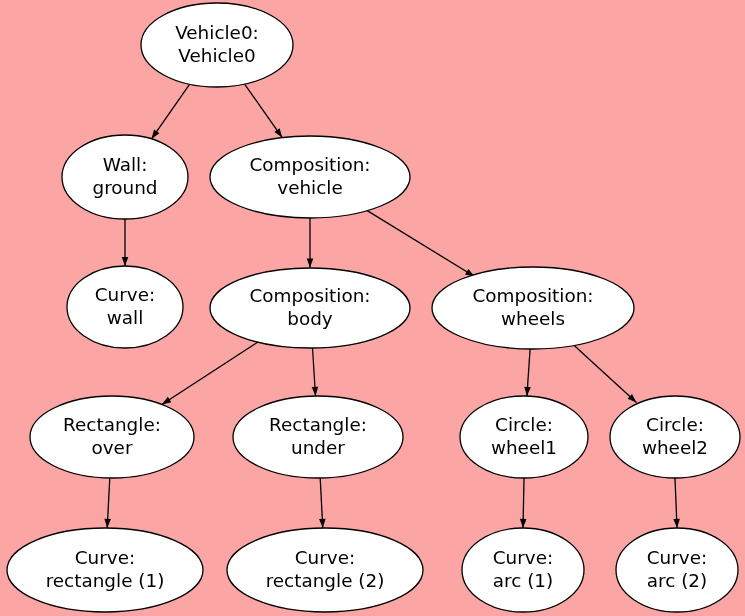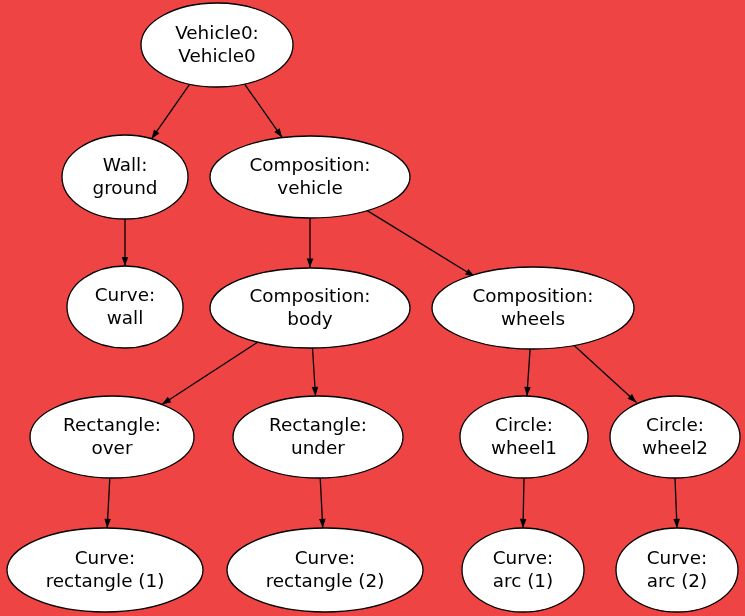--- a/index.html
+++ b/index.html
@@ -4,21 +4,21 @@
 <style>
   html, body {
     margin: 0;
     padding: 0;
     background: #ffffff;
     font-family: "DejaVu Sans", "Liberation Sans", sans-serif;
   }
   .canvas {
     width: 745px;
     height: 616px;
-    background: #ef4444;
+    background: #fca5a5;
     position: relative;
     overflow: hidden;
   }
   svg { display: block; }
   .node-ellipse {
     fill: #ffffff;
     stroke: #000000;
     stroke-width: 1.3;
   }
   .edge-line {

